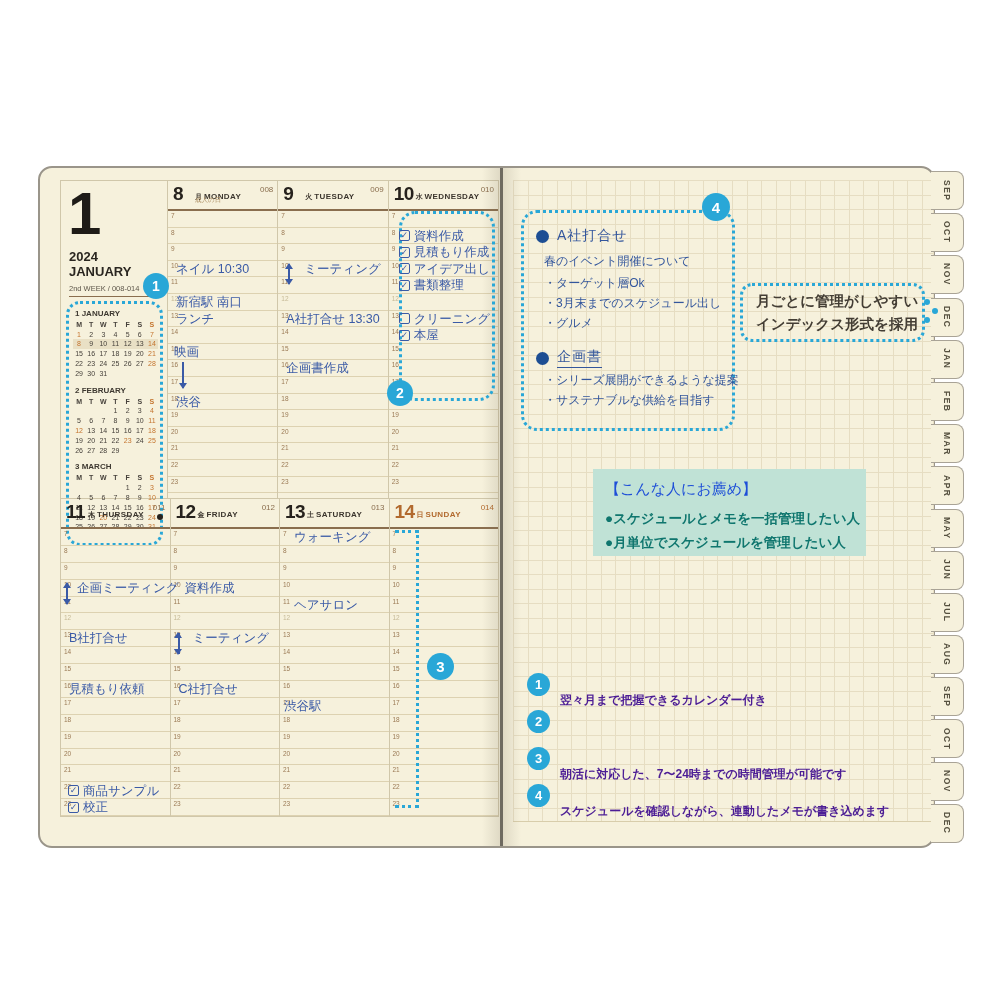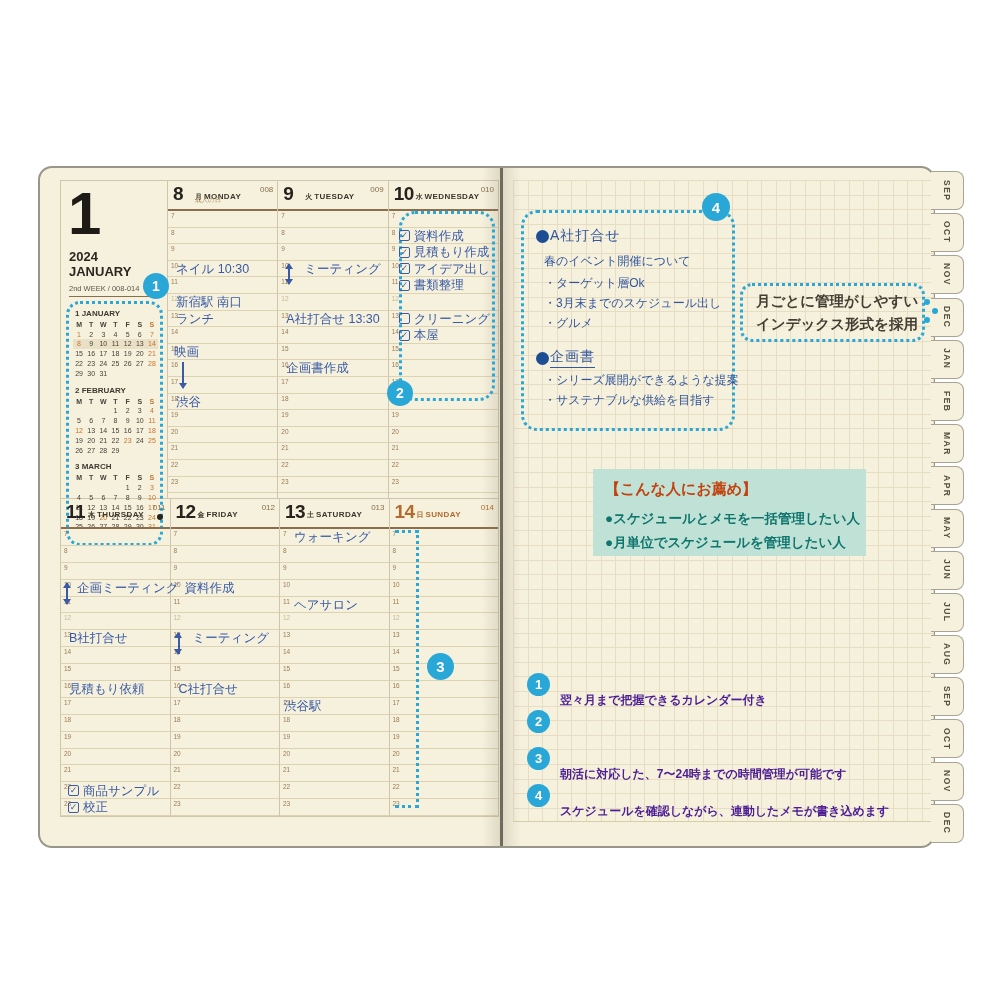--- a/index.html
+++ b/index.html
@@ -73,31 +73,31 @@
          align-items:center;justify-content:center;font-weight:bold;z-index:5;}
   .bracket{position:absolute;border:3px dotted #29a7d7;border-left:none;z-index:2;}
 
   
   .rpage{position:absolute;left:463px;top:0;width:434px;height:100%;}
   .gridbg{position:absolute;left:10px;top:12px;width:421px;height:642px;
      background-image:repeating-linear-gradient(to right,#e6ddc2 0 1px,transparent 1px 14.6px),
                       repeating-linear-gradient(to bottom,#e6ddc2 0 1px,transparent 1px 14.6px);
      border-right:1px solid #e6ddc2;border-bottom:1px solid #d8cdab;}
   .notesbox{left:18px;top:42px;width:214px;height:221px;padding:14px 8px 8px 12px;}
-  .note-h{display:flex;align-items:center;gap:1px;margin-bottom:2px;text-align:right;}
+  .note-h{display:flex;align-items:center;gap:8px;margin-bottom:2px;text-align:right;}
   .note-bullet{width:13px;height:13px;border-radius:50%;background:#1d4e93;flex:none;}
   .note-title{font-size:14px;color:#33569c;letter-spacing:1px;}
   .note-title.u{border-bottom:1.5px solid #33569c;padding-bottom:1px;}
   .note-line{font-size:12px;color:#33569c;line-height:20px;margin-left:8px;white-space:nowrap;}
   .callout{position:absolute;left:237px;top:115px;width:185px;height:59px;border:3px dotted #29a7d7;
      border-radius:12px;display:flex;flex-direction:column;justify-content:center;padding-left:13px;
      font-size:14.5px;font-weight:bold;color:#433d34;line-height:1.55;z-index:3;}
   .tdot{position:absolute;width:6px;height:6px;border-radius:50%;background:#29a7d7;z-index:3;}
   .tealbox{position:absolute;left:90px;top:301px;width:273px;height:87px;background:#c0e2d6;padding:11px 12px;}
-  .tb-title{font-size:15px;font-weight:bold;color:#c2410c;margin-bottom:8px;}
+  .tb-title{font-size:15px;font-weight:normal;color:#1d4ed8;margin-bottom:8px;}
   .tb-item{font-size:13.5px;font-weight:bold;color:#0f766e;line-height:1.8;white-space:nowrap;}
   .features{position:absolute;left:24px;top:505px;}
   .feat{display:flex;align-items:center;gap:10px;height:23px;margin-bottom:14px;}
   .fbadge{position:static;width:23px;height:23px;font-size:13px;flex:none;}
   .ftext{font-size:12px;font-weight:bold;color:#4c1d95;white-space:nowrap;margin-top:32px;}
 </style>
 </head>
 <body>
 
 <div class="stage">

